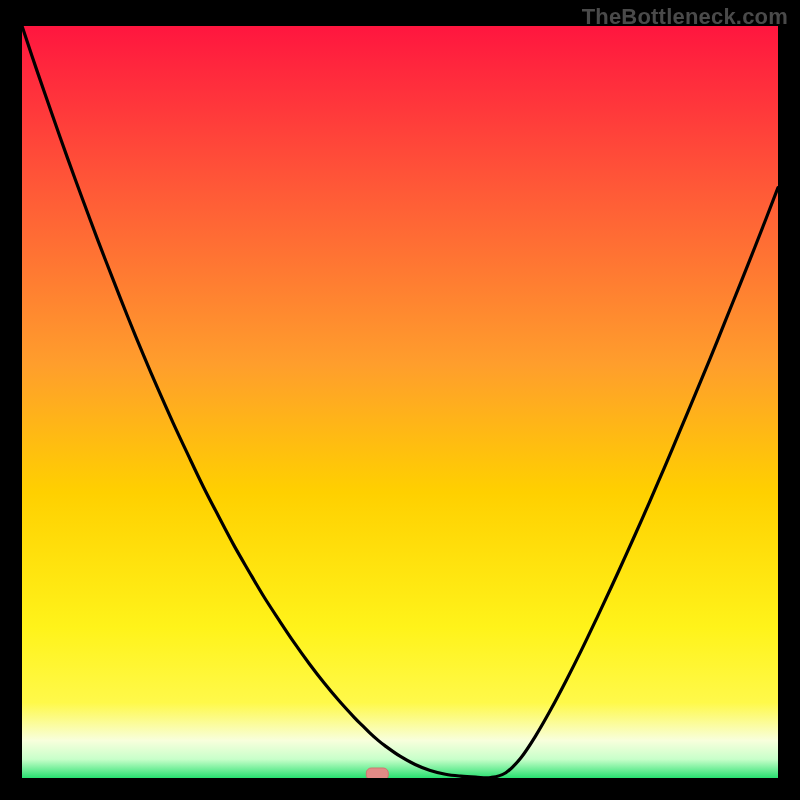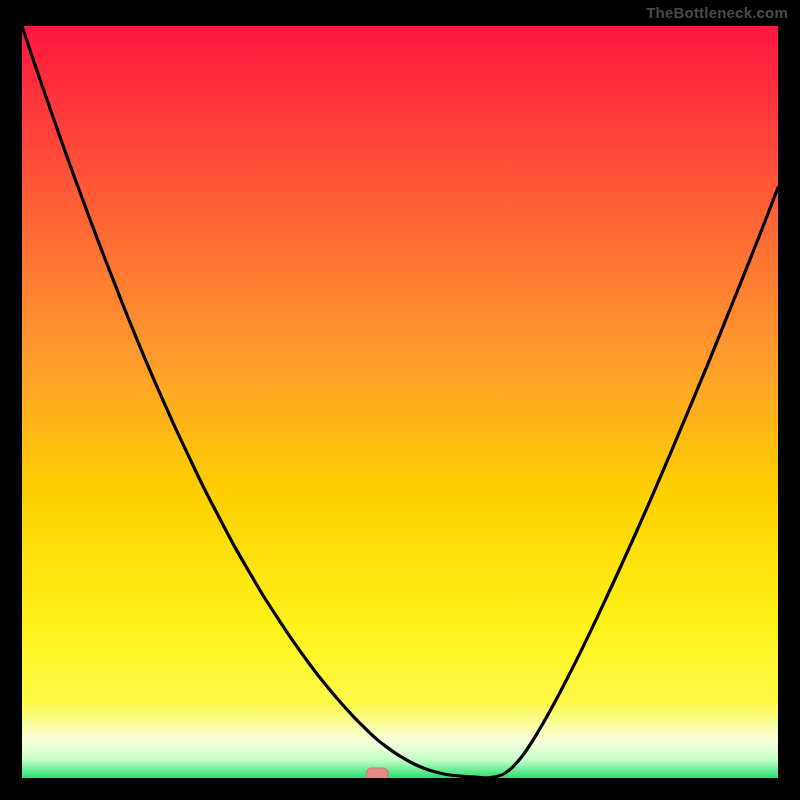--- a/index.html
+++ b/index.html
@@ -15,21 +15,21 @@
     position: relative;
     width: 800px;
     height: 800px;
     background: #000;
   }
   .watermark {
     position: absolute;
     top: 4px;
     right: 12px;
     color: #4a4a4a;
-    font-size: 15px;
+    font-size: 22px;
     font-weight: 600;
     letter-spacing: 0.2px;
     user-select: none;
   }
   .plot {
     position: absolute;
     left: 22px;
     top: 26px;
     width: 756px;
     height: 752px;

